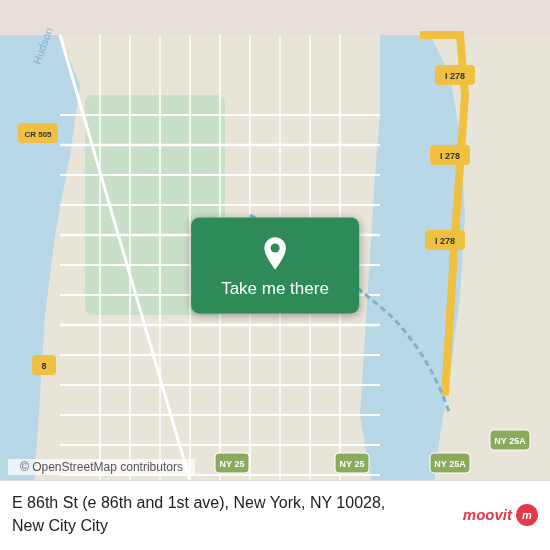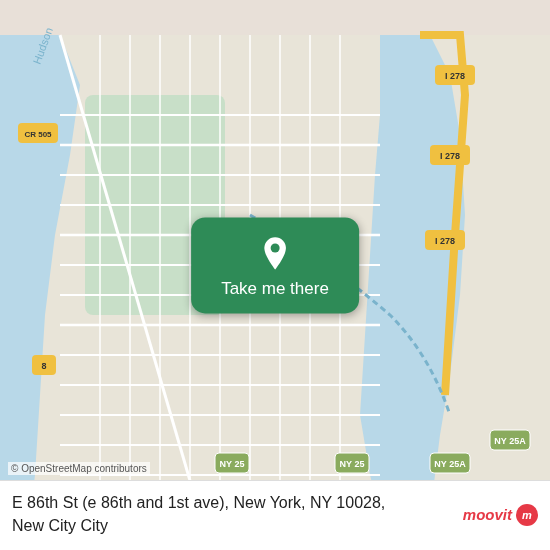--- a/index.html
+++ b/index.html
@@ -76,40 +76,40 @@
       color: white;
       font-size: 11px;
       font-weight: bold;
     }
 
     
     .attribution {
       position: absolute;
       bottom: 75px;
       left: 8px;
-      font-size: 10px;
+      font-size: 12px;
       color: #555;
       background: rgba(255,255,255,0.7);
-      padding: 1px 3px;
+      padding: 1px 12px;
     }
 
     
     .take-me-there-container {
       position: absolute;
       top: 50%;
       left: 50%;
       transform: translate(-50%, -60%);
       display: flex;
       flex-direction: column;
       align-items: center;
     }
 
     .green-panel {
       background: #2e8b57;
-      border-radius: 14px;
+      border-radius: 8px;
       padding: 18px 30px 14px 30px;
       display: flex;
       flex-direction: column;
       align-items: center;
       box-shadow: 0 2px 8px rgba(0,0,0,0.3);
     }
 
     .location-pin {
       width: 36px;
       height: 36px;

